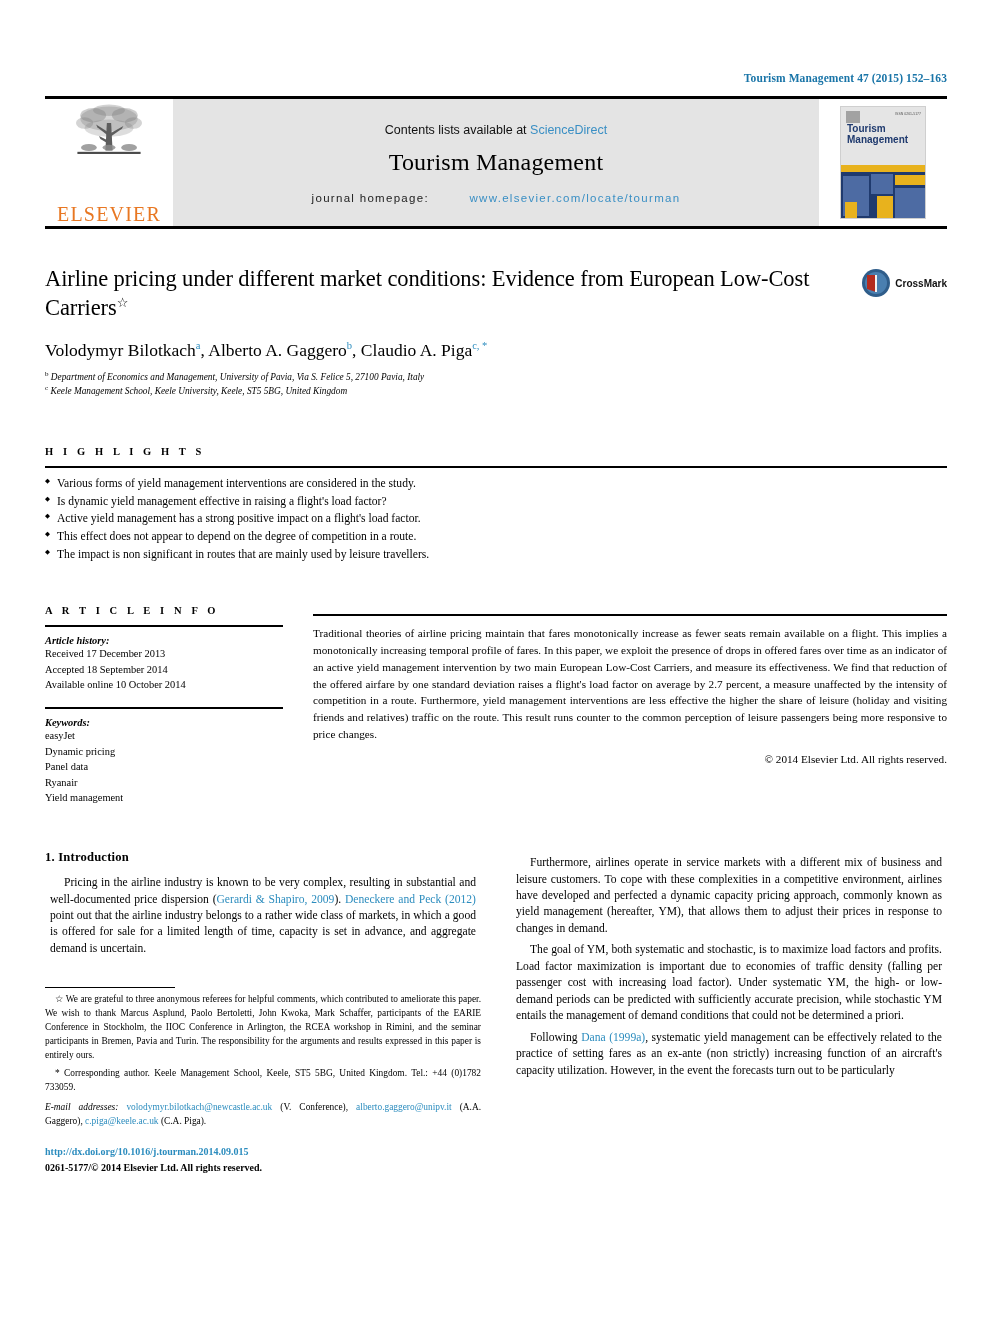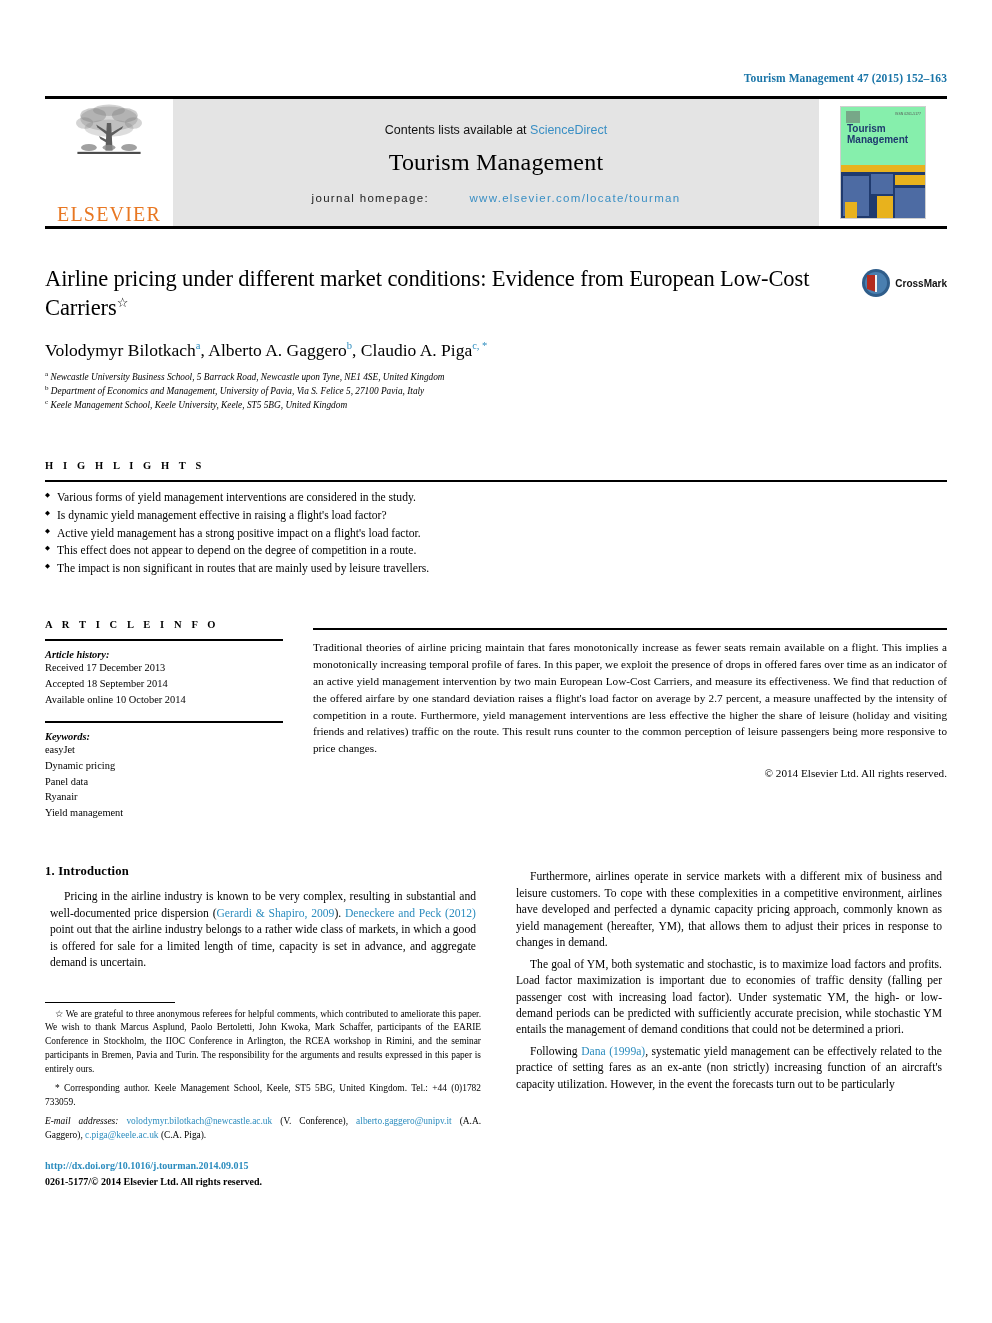--- a/index.html
+++ b/index.html
@@ -89,21 +89,21 @@
     align-items: center;
     justify-content: center;
   }
   .cover {
     width: 86px; height: 113px;
     background: #fff;
     border: 1px solid #cfcfcf;
     position: relative;
     overflow: hidden;
   }
-  .cover .cv-top { height: 52%; background:#86efac; position:relative; }
+  .cover .cv-top { height: 52%; background:#e5e5e5; position:relative; }
   .cover .cv-title {
     position:absolute; left:6px; top:16px;
     font-family:"Liberation Sans", sans-serif;
     font-size: 10px; font-weight: bold; line-height: 1.12;
     color:#1f3a6e;
   }
   .cover .cv-elsmark {
     position:absolute; left:5px; top:4px; width:14px; height:12px;
     background:#6b6b6b; opacity:.55;
   }
@@ -317,21 +317,20 @@
 
     <h1 class="paper-title">
       <span>Airline pricing under different market conditions: Evidence from European Low-Cost Carriers</span><sup style="font-size:13px;">☆</sup>
     </h1>
 
     <div class="authors">
       <span>Volodymyr Bilotkach</span><sup>a</sup><span>, </span><span>Alberto A. Gaggero</span><sup>b</sup><span>, </span><span>Claudio A. Piga</span><sup>c, *</sup>
     </div>
 
     <div class="affiliations">
-      <div><sup>a</sup> <span>Newcastle University Business School, 5 Barrack Road, Newcastle upon Tyne, NE1 4SE, United Kingdom</span></div>
       <div><sup>b</sup> <span>Department of Economics and Management, University of Pavia, Via S. Felice 5, 27100 Pavia, Italy</span></div>
       <div><sup>c</sup> <span>Keele Management School, Keele University, Keele, ST5 5BG, United Kingdom</span></div>
     </div>
   </div>
 
   <div class="highlights-wrap">
     <div class="sec-label">H I G H L I G H T S</div>
     <div class="rule-thick"></div>
     <ul class="hl-list">
       <li>Various forms of yield management interventions are considered in the study.</li>

